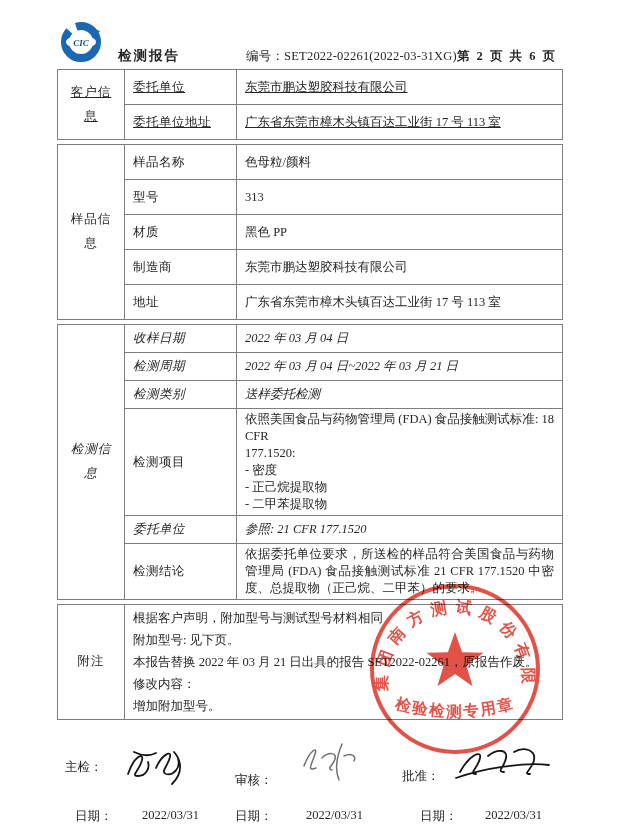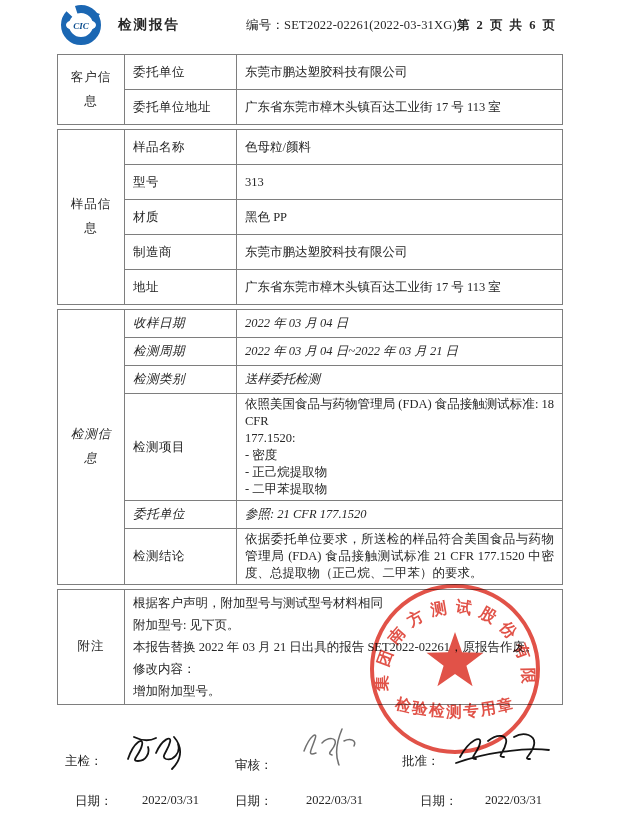--- a/index.html
+++ b/index.html
@@ -1,37 +1,37 @@
 <!DOCTYPE html>
 <html><head>
 <meta charset="utf-8">
 <style>
   html,body{margin:0;padding:0;background:#ffffff;}
   .page{
     position:relative;width:617px;height:840px;background:#ffffff;overflow:hidden;
     font-family:"Liberation Serif","DejaVu Serif",serif;color:#262626;
   }
   
-  .header{display:flex;align-items:center;padding:0 0 0 58px;height:50px;}
+  .header{display:flex;align-items:flex-end;padding:15px 0 0 58px;height:50px;}
   .logo{width:46px;height:46px;flex:0 0 auto;}
   .report-title{font-size:13.5px;font-weight:bold;margin-left:14px;letter-spacing:2px;}
   .report-no{font-size:12.5px;font-weight:normal;margin-left:66px;letter-spacing:.2px;}
   .page-info{font-size:12.5px;font-weight:bold;margin-left:auto;margin-right:60px;letter-spacing:2px;white-space:nowrap;}
   
   table.info{border-collapse:collapse;table-layout:fixed;width:506px;margin:4px 0 4px 57px;}
   table.info td{border:1px solid #7e7e7e;font-size:12.5px;padding:2px 8px;vertical-align:middle;}
   td.sec{width:50px;text-align:center;padding:2px 4px;word-break:break-all;line-height:1.9;letter-spacing:1px;}
   td.lbl{width:95px;padding-left:12px;letter-spacing:.5px;}
   td.val{padding-left:14px;padding-right:10px;text-align:justify;}
   .h32 td{height:30px;}
   .h25 td{height:23px;font-style:italic;}
   td.multiline{white-space:pre-line;line-height:17px;padding-top:5px;padding-bottom:5px;}
   td.conclusion{line-height:17px;padding-top:5px;padding-bottom:5px;margin-left:19px;}
   td.notes-cell{white-space:pre-line;line-height:22px;padding-top:6px;padding-bottom:6px;text-align:left;}
-  .first-table{margin-top:8px;}
+  .first-table{margin-top:8px;text-decoration:underline;}
   
   .sig-area{position:relative;height:118px;margin-top:14px;font-size:12.5px;}
   .sig-area .abs{position:absolute;white-space:nowrap;}
   .sig-svg{position:absolute;}
   
   .stamp{position:absolute;left:366px;top:580px;width:178px;height:178px;opacity:.88;mix-blend-mode:multiply;pointer-events:none;}
   .stamp-arc-text{font-family:"Liberation Serif","DejaVu Serif",serif;font-weight:bold;font-size:16px;letter-spacing:7.5px;}
   .stamp-caption{font-family:"Liberation Serif","DejaVu Serif",serif;font-weight:bold;font-size:15.5px;letter-spacing:2px;}
 </style>
 </head>
@@ -132,21 +132,21 @@
       <td class="val notes-cell">根据客户声明，附加型号与测试型号材料相同
 附加型号: 见下页。
 本报告替换 2022 年 03 月 21 日出具的报告 SET2022-02261，原报告作废。
 修改内容：
 增加附加型号。</td>
     </tr>
   </tbody>
     </table>
 
   <div class="sig-area">
-    <span class="abs" style="left:65px;top:34px;">主检：</span>
+    <span class="abs" style="left:65px;top:25px;">主检：</span>
     <svg class="sig-svg" style="left:118px;top:10px;" width="76" height="44" viewBox="0 0 76 44">
       <path d="M10,30 C16,12 26,8 24,16 C22,26 12,32 20,32 C28,32 32,24 30,18 M38,24 C44,10 54,6 52,13 C50,22 42,28 48,30 C55,32 63,24 60,15 M56,8 C63,16 66,28 54,40 M16,8 C24,12 32,12 38,9" fill="none" stroke="#141414" stroke-width="1.8" stroke-linecap="round"></path>
     </svg>
     <span class="abs" style="left:235px;top:38px;">审核：</span>
     <svg class="sig-svg" style="left:292px;top:6px;" width="70" height="46" viewBox="0 0 70 46">
       <path d="M12,26 C18,10 26,6 23,14 C20,24 14,32 24,28 M30,18 C36,12 45,12 43,19 C41,26 34,28 40,30 M50,4 C45,16 42,28 47,40 M52,16 C58,13 65,15 62,21" fill="none" stroke="#707070" stroke-width="1.5" stroke-linecap="round"></path>
     </svg>
     <span class="abs" style="left:402px;top:34px;">批准：</span>
     <svg class="sig-svg" style="left:452px;top:8px;" width="100" height="44" viewBox="0 0 100 44">
       <path d="M8,30 C18,12 30,8 28,16 C26,26 16,32 24,32 M36,14 C46,6 56,8 54,16 C52,26 44,30 52,30 M62,10 C72,4 84,8 82,18 C80,28 70,32 78,32 M4,36 C32,26 72,20 97,23" fill="none" stroke="#141414" stroke-width="1.8" stroke-linecap="round"></path>

